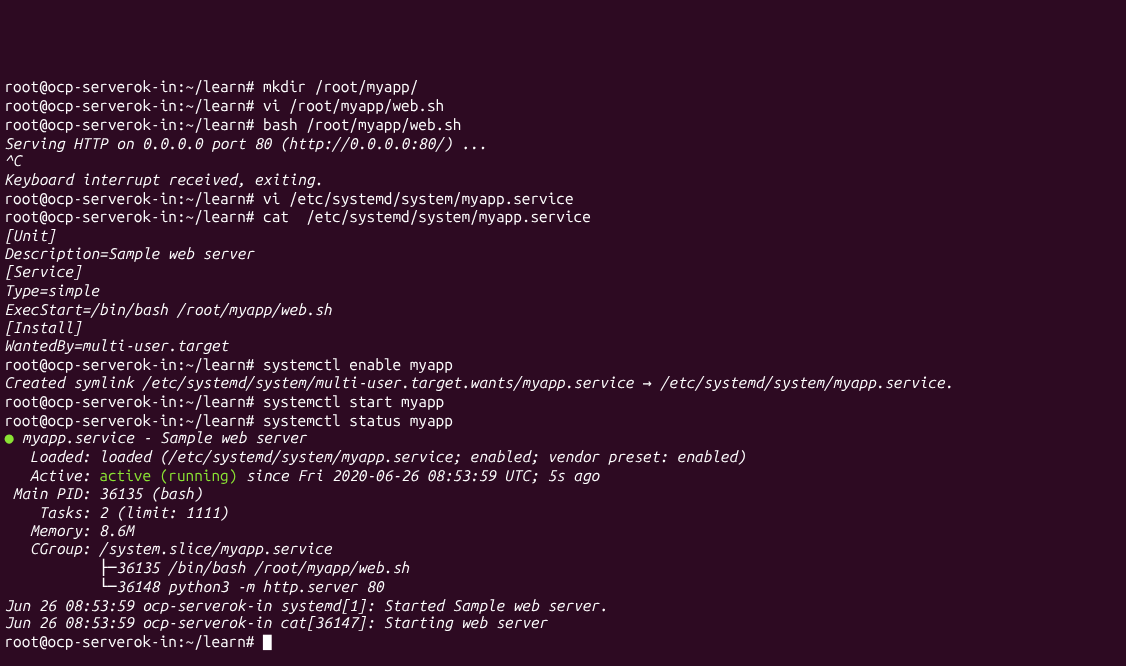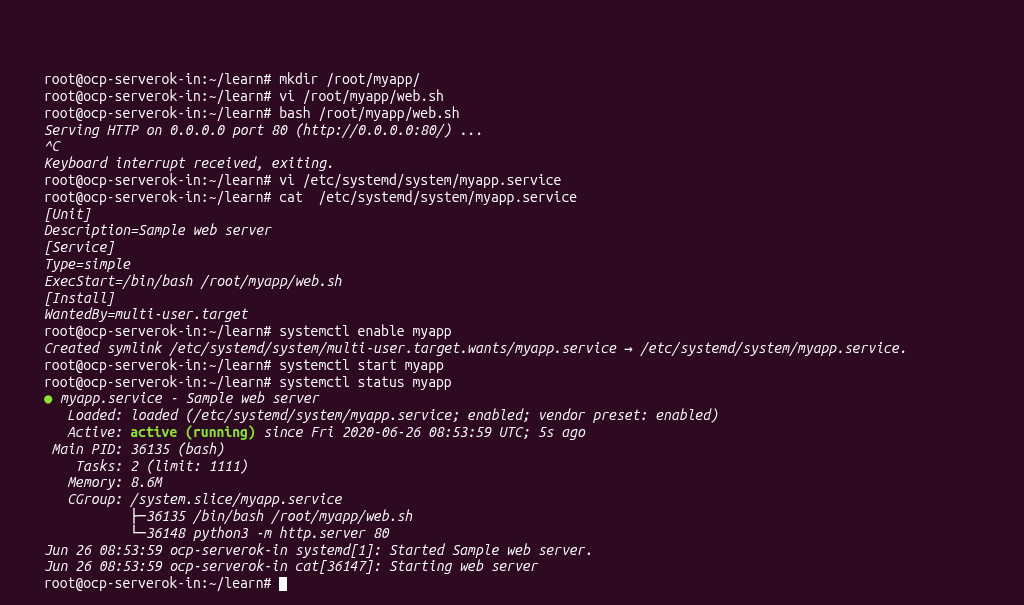--- a/index.html
+++ b/index.html
@@ -28,36 +28,35 @@
     }
     .command {
       color: #ffffff;
     }
     .output {
       color: #ffffff;
       font-style: italic;
     }
     .bright-green {
       color: #8ae234;
-      font-weight: bold;
+      font-weight: normal;
     }
     .status-dot {
       color: #8ae234;
       font-weight: bold;
     }
     .cursor {
       background-color: #ffffff;
       display: inline-block;
       width: 8px;
       height: 14px;
       vertical-align: text-bottom;
     }
     .line {
       display: block;
-      margin-left: 40px;
     }
   </style>
 </head>
 <body>
 
 
 
 <div class="terminal"><span class="line"><span class="prompt-user">root@ocp-serverok-in:~/learn#</span> <span class="command">mkdir /root/myapp/</span></span><span class="line"><span class="prompt-user">root@ocp-serverok-in:~/learn#</span> <span class="command">vi /root/myapp/web.sh</span></span><span class="line"><span class="prompt-user">root@ocp-serverok-in:~/learn#</span> <span class="command">bash /root/myapp/web.sh</span></span><span class="line output">Serving HTTP on 0.0.0.0 port 80 (http://0.0.0.0:80/) ...</span><span class="line output">^C</span><span class="line output">Keyboard interrupt received, exiting.</span><span class="line"><span class="prompt-user">root@ocp-serverok-in:~/learn#</span> <span class="command">vi /etc/systemd/system/myapp.service</span></span><span class="line"><span class="prompt-user">root@ocp-serverok-in:~/learn#</span> <span class="command">cat  /etc/systemd/system/myapp.service</span></span><span class="line output">[Unit]</span><span class="line output">Description=Sample web server</span><span class="line output"></span><span class="line output">[Service]</span><span class="line output">Type=simple</span><span class="line output">ExecStart=/bin/bash /root/myapp/web.sh</span><span class="line output"></span><span class="line output">[Install]</span><span class="line output">WantedBy=multi-user.target</span><span class="line"><span class="prompt-user">root@ocp-serverok-in:~/learn#</span> <span class="command">systemctl enable myapp</span></span><span class="line output">Created symlink /etc/systemd/system/multi-user.target.wants/myapp.service → /etc/systemd/system/myapp.service.</span><span class="line"><span class="prompt-user">root@ocp-serverok-in:~/learn#</span> <span class="command">systemctl start myapp</span></span><span class="line"><span class="prompt-user">root@ocp-serverok-in:~/learn#</span> <span class="command">systemctl status myapp</span></span><span class="line"><span class="status-dot">●</span> <span class="output">myapp.service - Sample web server</span></span><span class="line output">   Loaded: loaded (/etc/systemd/system/myapp.service; enabled; vendor preset: enabled)</span><span class="line"><span class="output">   Active: </span><span class="bright-green">active (running)</span><span class="output"> since Fri 2020-06-26 08:53:59 UTC; 5s ago</span></span><span class="line output"> Main PID: 36135 (bash)</span><span class="line output">    Tasks: 2 (limit: 1111)</span><span class="line output">   Memory: 8.6M</span><span class="line output">   CGroup: /system.slice/myapp.service</span><span class="line output">           ├─36135 /bin/bash /root/myapp/web.sh</span><span class="line output">           └─36148 python3 -m http.server 80</span><span class="line output"></span><span class="line output">Jun 26 08:53:59 ocp-serverok-in systemd[1]: Started Sample web server.</span><span class="line output">Jun 26 08:53:59 ocp-serverok-in cat[36147]: Starting web server</span><span class="line"><span class="prompt-user">root@ocp-serverok-in:~/learn#</span> <span class="cursor"></span></span></div>
 
 

